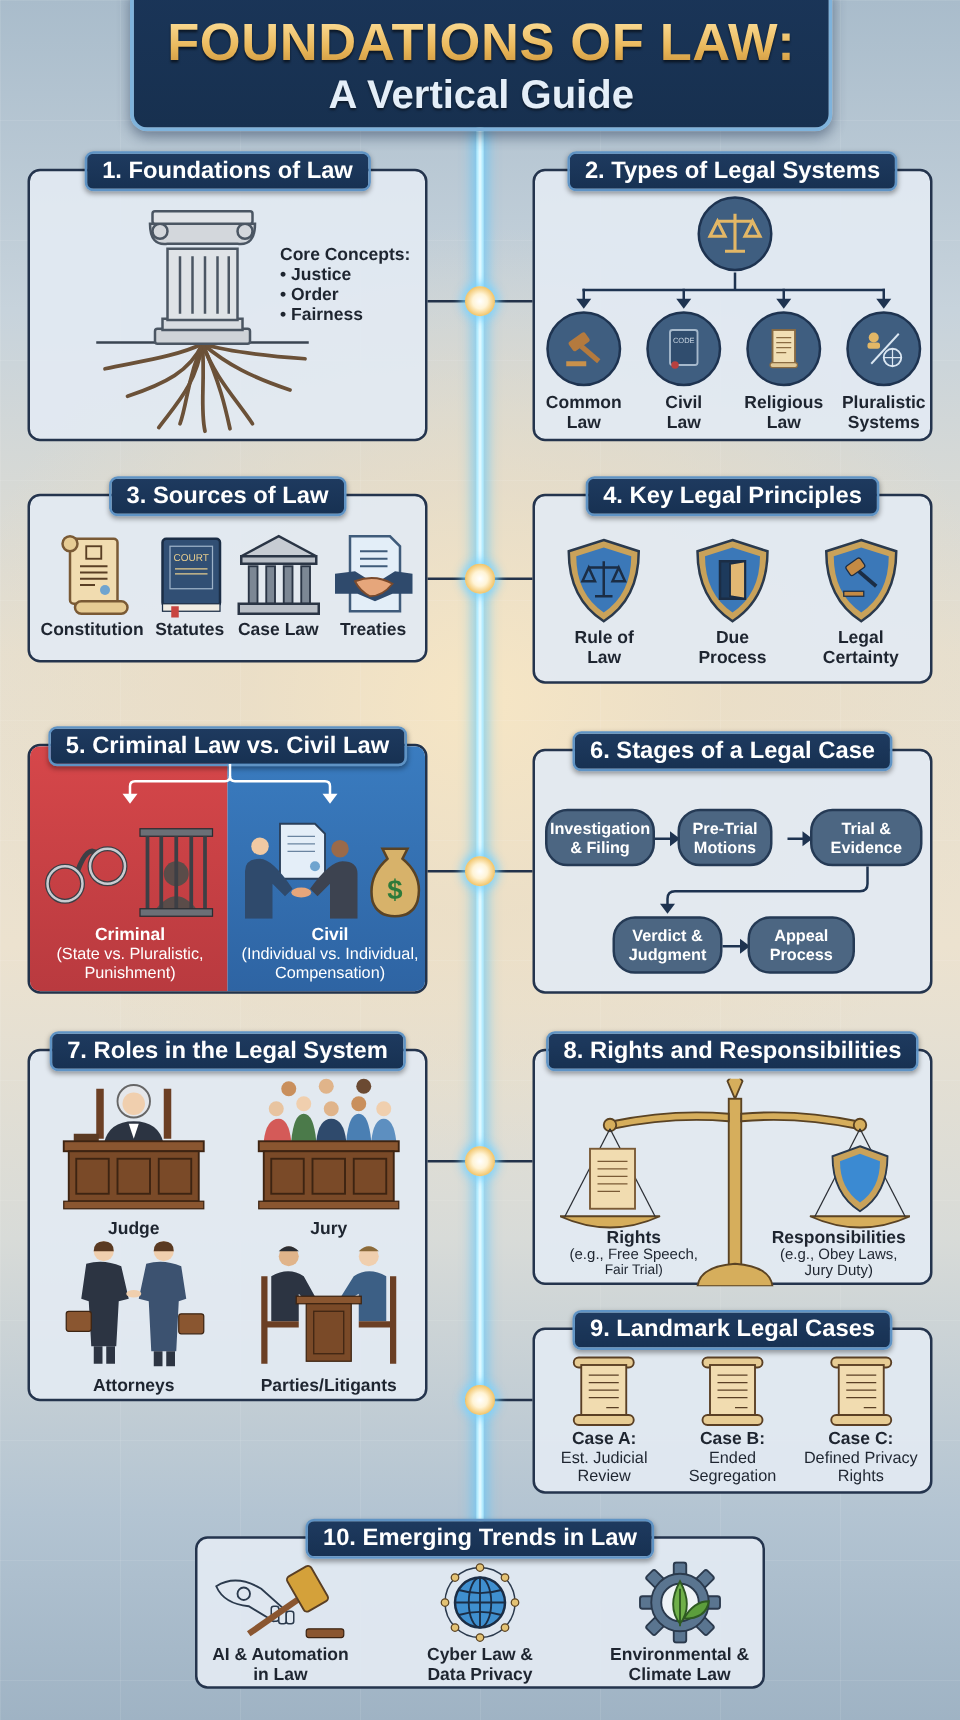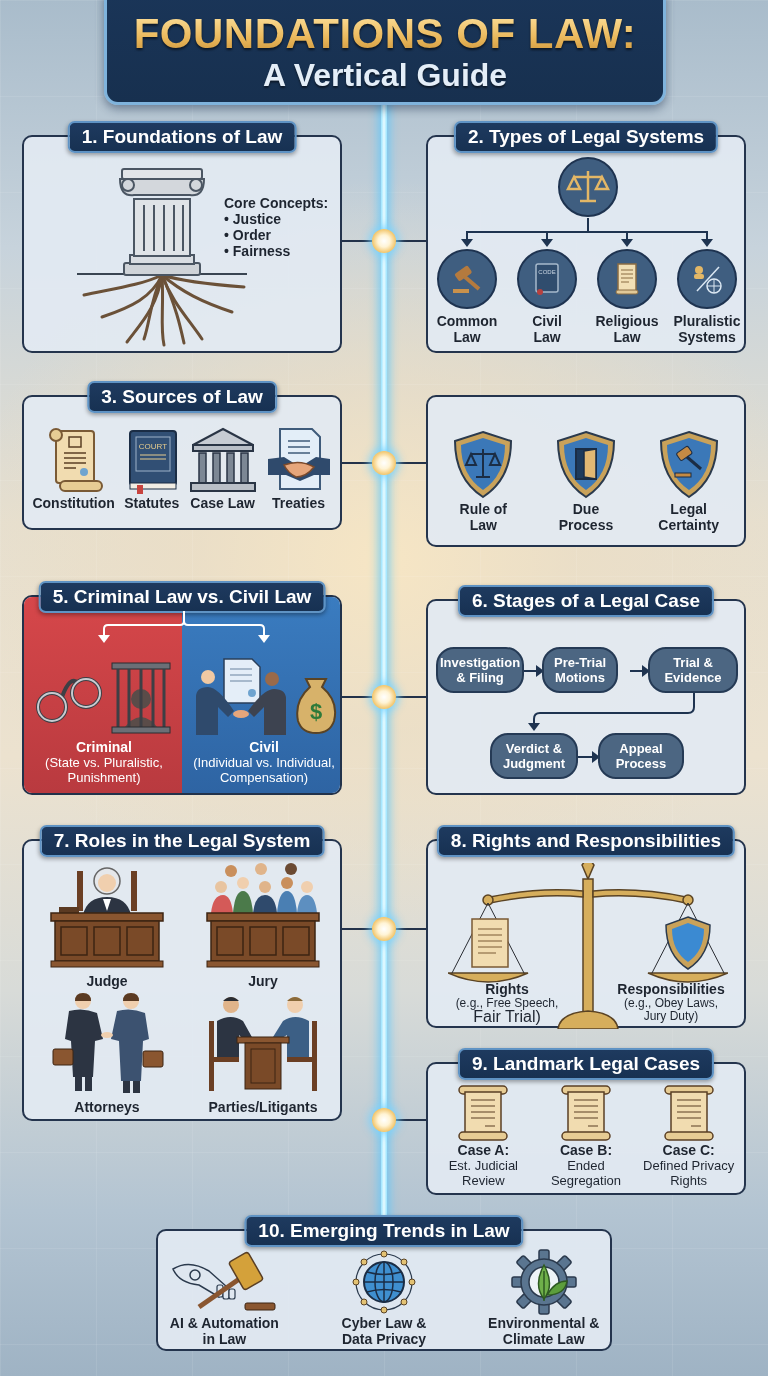--- a/index.html
+++ b/index.html
@@ -312,20 +312,21 @@
           </g>
           <path d="M2 34 L18 32 L34 42 L50 32 L64 34 L64 50 L48 50 L34 56 L20 50 L2 50 Z" fill="#2f4a6c"></path>
           <path d="M18 40 Q34 34 48 42 Q40 52 30 52 Q22 48 18 40 Z" fill="#e6a67b" stroke="#7a4a2c" stroke-width="1.5"></path>
         </svg>
       <div class="lbl">Treaties</div>
     </div>
   </div>
 </div>
 
 <div class="card" style="left:426px; top:395px; width:320px; height:152px;">
+  <div class="card-header">4. Key Legal Principles</div>
   <div class="icon-row" style="top:32px;">
     <div class="icon-col">
       <svg width="64" height="72" viewBox="0 0 64 72">
           <path d="M32 3 L60 12 Q60 50 32 68 Q4 50 4 12 Z" fill="#c9a25a" stroke="#2b3a4d" stroke-width="2"></path>
           <path d="M32 9 L54 16 Q54 46 32 61 Q10 46 10 16 Z" fill="#3b78b8"></path>
           <g stroke="#1b2d45" stroke-width="2" fill="none">
             <line x1="32" y1="20" x2="32" y2="48"></line>
             <line x1="20" y1="25" x2="44" y2="25"></line>
             <path d="M20 25 L15 36 L25 36 Z"></path>
             <path d="M44 25 L39 36 L49 36 Z"></path>
@@ -581,21 +582,21 @@
         <line x1="30" y1="78" x2="54" y2="78"></line>
         <line x1="30" y1="84" x2="54" y2="84"></line>
         <line x1="30" y1="90" x2="48" y2="90"></line>
       </g>
     <path d="M240 54 L262 62 Q262 92 240 106 Q218 92 218 62 Z" fill="#c9a25a" stroke="#2b3a4d" stroke-width="1.5"></path>
     <path d="M240 60 L256 66 Q256 88 240 99 Q224 88 224 66 Z" fill="#3b8ad2"></path>
   </svg>
   <div style="position:absolute; left:4px; width:150px; top:140px;">
     <div class="lbl">Rights</div>
     <div class="sublbl" style="font-size:12px; line-height:13px;">(e.g., Free Speech,</div>
-    <div class="sublbl" style="font-size:16px; line-height:13px;">Fair Trial)</div>
+    <div class="sublbl" style="font-size:11px; line-height:13px;">Fair Trial)</div>
   </div>
   <div style="position:absolute; left:168px; width:150px; top:140px;">
     <div class="lbl">Responsibilities</div>
     <div class="sublbl" style="font-size:12px; line-height:13px;">(e.g., Obey Laws,</div>
     <div class="sublbl" style="font-size:12px; line-height:13px;">Jury Duty)</div>
   </div>
 </div>
 
 <div class="card" style="left:426px; top:1062px; width:320px; height:133px;">
   <div class="card-header">9. Landmark Legal Cases</div>

